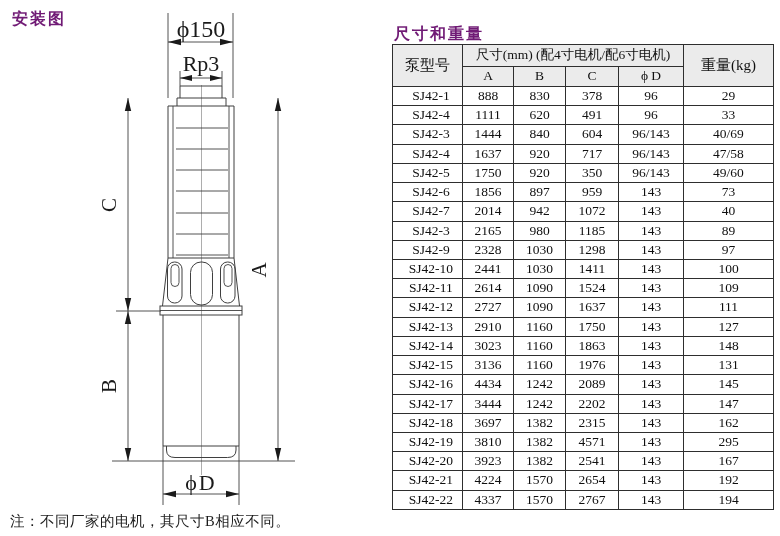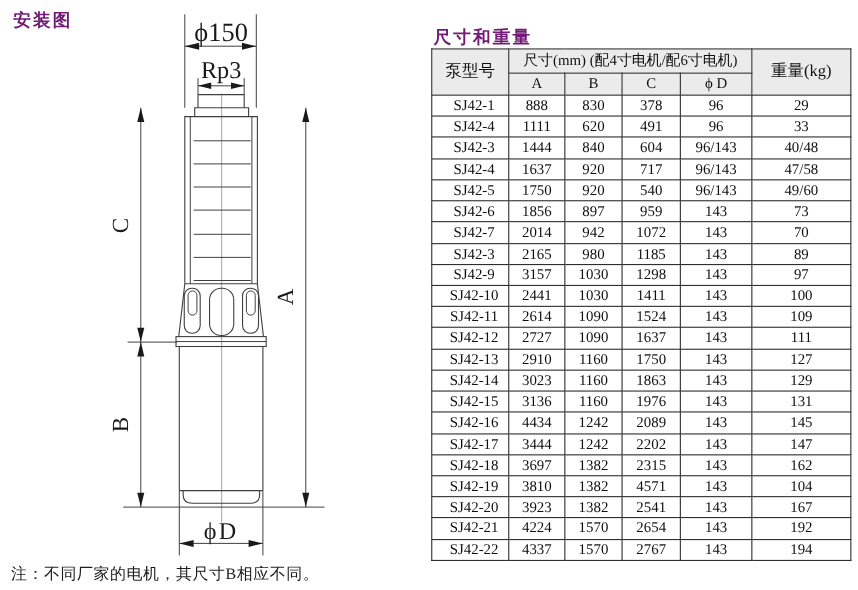--- a/index.html
+++ b/index.html
@@ -150,65 +150,65 @@
           <td>491</td>
           <td>96</td>
           <td>33</td>
         </tr>
         <tr>
           <td class="model">SJ42-3</td>
           <td>1444</td>
           <td>840</td>
           <td>604</td>
           <td>96/143</td>
-          <td>40/48</td>
+          <td>40/69</td>
         </tr>
         <tr>
           <td class="model">SJ42-4</td>
           <td>1637</td>
           <td>920</td>
           <td>717</td>
           <td>96/143</td>
           <td>47/58</td>
         </tr>
         <tr>
           <td class="model">SJ42-5</td>
           <td>1750</td>
           <td>920</td>
-          <td>540</td>
+          <td>350</td>
           <td>96/143</td>
           <td>49/60</td>
         </tr>
         <tr>
           <td class="model">SJ42-6</td>
           <td>1856</td>
           <td>897</td>
           <td>959</td>
           <td>143</td>
           <td>73</td>
         </tr>
         <tr>
           <td class="model">SJ42-7</td>
           <td>2014</td>
           <td>942</td>
           <td>1072</td>
           <td>143</td>
-          <td>70</td>
+          <td>40</td>
         </tr>
         <tr>
           <td class="model">SJ42-3</td>
           <td>2165</td>
           <td>980</td>
           <td>1185</td>
           <td>143</td>
           <td>89</td>
         </tr>
         <tr>
           <td class="model">SJ42-9</td>
-          <td>3157</td>
+          <td>2328</td>
           <td>1030</td>
           <td>1298</td>
           <td>143</td>
           <td>97</td>
         </tr>
         <tr>
           <td class="model">SJ42-10</td>
           <td>2441</td>
           <td>1030</td>
           <td>1411</td>
@@ -238,21 +238,21 @@
           <td>1750</td>
           <td>143</td>
           <td>127</td>
         </tr>
         <tr>
           <td class="model">SJ42-14</td>
           <td>3023</td>
           <td>1160</td>
           <td>1863</td>
           <td>143</td>
-          <td>129</td>
+          <td>148</td>
         </tr>
         <tr>
           <td class="model">SJ42-15</td>
           <td>3136</td>
           <td>1160</td>
           <td>1976</td>
           <td>143</td>
           <td>131</td>
         </tr>
         <tr>
@@ -278,21 +278,21 @@
           <td>2315</td>
           <td>143</td>
           <td>162</td>
         </tr>
         <tr>
           <td class="model">SJ42-19</td>
           <td>3810</td>
           <td>1382</td>
           <td>4571</td>
           <td>143</td>
-          <td>104</td>
+          <td>295</td>
         </tr>
         <tr>
           <td class="model">SJ42-20</td>
           <td>3923</td>
           <td>1382</td>
           <td>2541</td>
           <td>143</td>
           <td>167</td>
         </tr>
         <tr>

